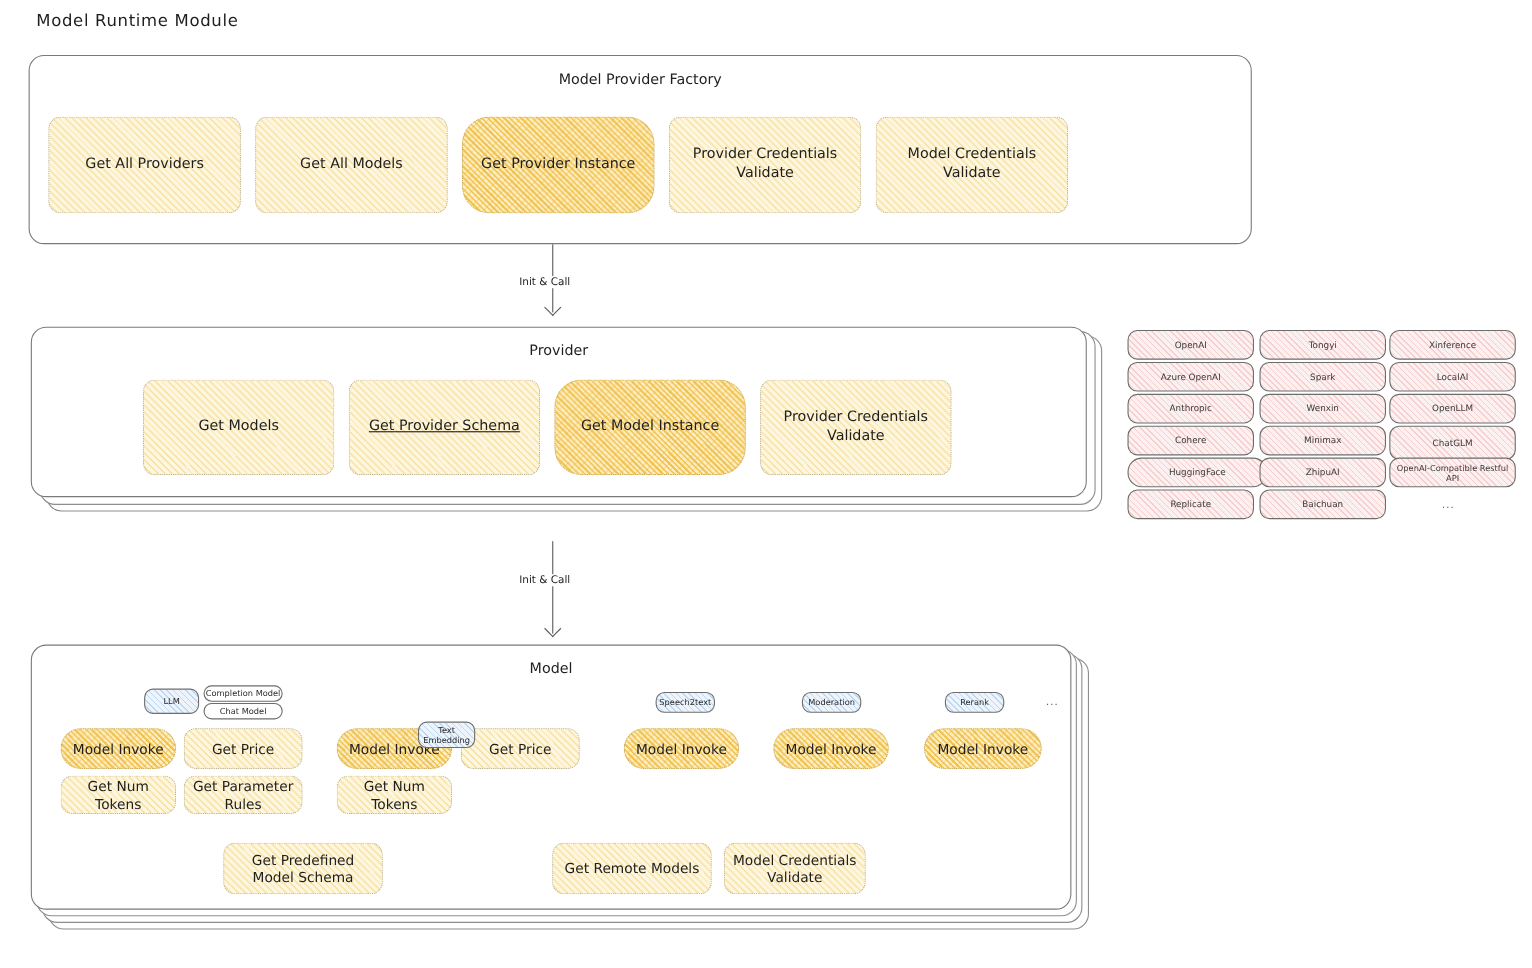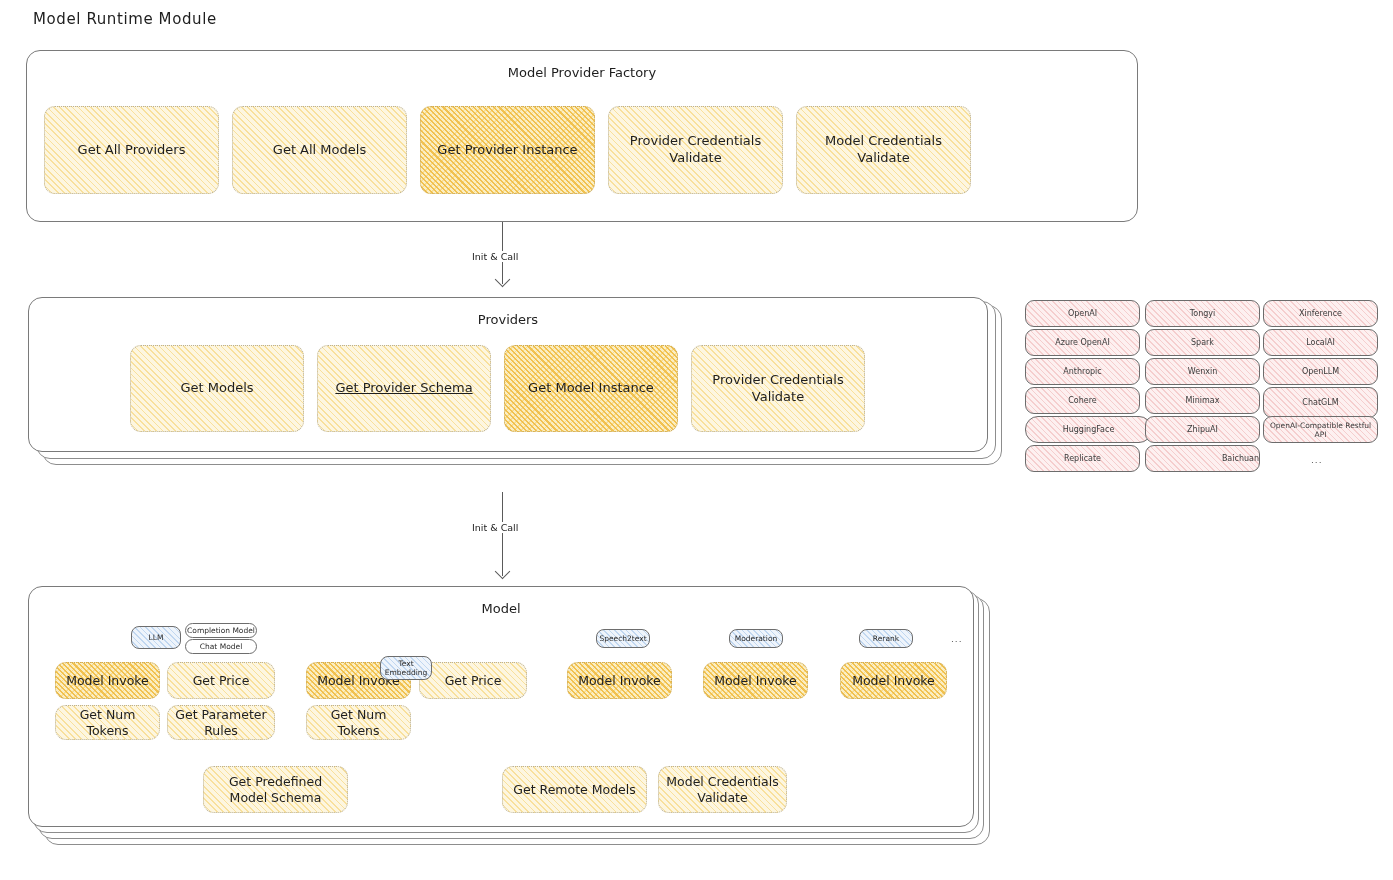--- a/index.html
+++ b/index.html
@@ -55,20 +55,21 @@
         45deg, rgba(245,206,100,.55) 0 1.2px, rgba(0,0,0,0) 1.2px 4.4px);
     z-index:5;
   }
   .hbox.strong {
     border-color:#c8a95f;
     background-color:#fbeec2;
     background-image:repeating-linear-gradient(
         45deg, rgba(240,186,60,.85) 0 1.5px, rgba(0,0,0,0) 1.5px 3.6px),
       repeating-linear-gradient(
         -45deg, rgba(240,186,60,.35) 0 1.1px, rgba(0,0,0,0) 1.1px 5px);
+    border-radius:25px;
   }
   .hbox.sm { font-size:12.5px; }
 
   
   .pill {
     position:absolute;
     border:1.2px solid #6c6c6c;
     border-radius:9px;
     display:flex; align-items:center; justify-content:center;
     font-size:8px; color:#3b3b3b; text-align:center;
@@ -136,21 +137,21 @@
     <span>Model Credentials Validate</span>
   </div>
 
   <div class="arrow-line" style="left:502px; top:222px; height:62px;"></div>
   <div class="arrow-head" style="left:497px; top:274px;"></div>
   <div class="arrow-label" style="left:468px; top:251px;">Init &amp; Call</div>
 
   <div class="stackpane" style="left:42px; top:305px; width:960px; height:160px;"></div>
   <div class="stackpane" style="left:36px; top:301px; width:960px; height:158px;"></div>
   <div class="container" style="left:28px; top:297px; width:960px; height:155px;">
-    <div class="ctitle">Providers</div>
+    <div class="ctitle">Provider</div>
   </div>
 
   <div class="hbox" style="left:130px; top:345px; width:174px; height:87px;">
     <span>Get Models</span>
   </div>
   <div class="hbox" style="left:317px; top:345px; width:174px; height:87px;text-decoration:underline;">
     <span>Get Provider Schema</span>
   </div>
   <div class="hbox strong" style="left:504px; top:345px; width:174px; height:87px;">
     <span>Get Model Instance</span>
@@ -186,21 +187,21 @@
     </div>
   <div class="pill" style="left:1145px; top:358px; width:115px; height:27px;">
     <span>Wenxin</span>
     </div>
   <div class="pill" style="left:1145px; top:387px; width:115px; height:27px;">
     <span>Minimax</span>
     </div>
   <div class="pill" style="left:1145px; top:416px; width:115px; height:27px;">
     <span>ZhipuAI</span>
     </div>
-  <div class="pill" style="left:1145px; top:445px; width:115px; height:27px;justify-content:flex-end;">
+  <div class="pill" style="left:1145px; top:445px; width:115px; height:27px;">
     <span>Baichuan</span>
     </div>
 
   <div class="pill" style="left:1263px; top:300px; width:115px; height:27px;">
     <span>Xinference</span>
     </div>
   <div class="pill" style="left:1263px; top:329px; width:115px; height:27px;">
     <span>LocalAI</span>
     </div>
   <div class="pill" style="left:1263px; top:358px; width:115px; height:27px;">

